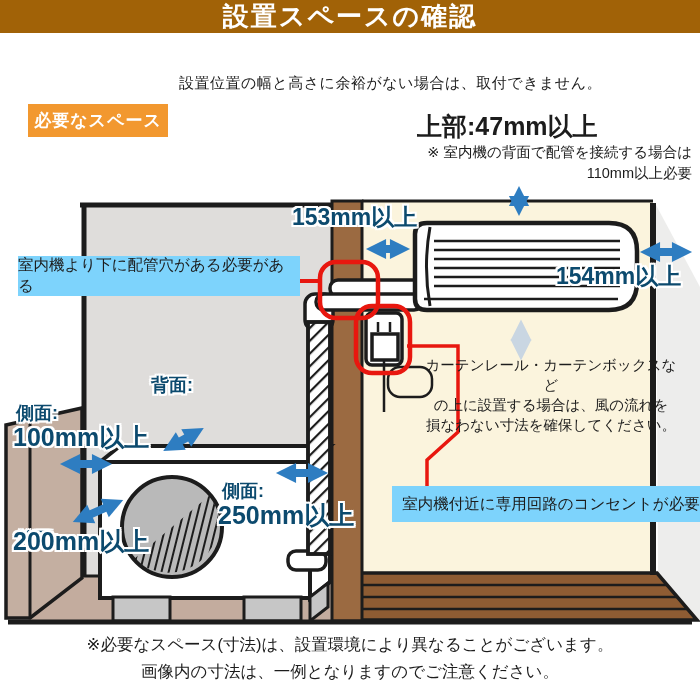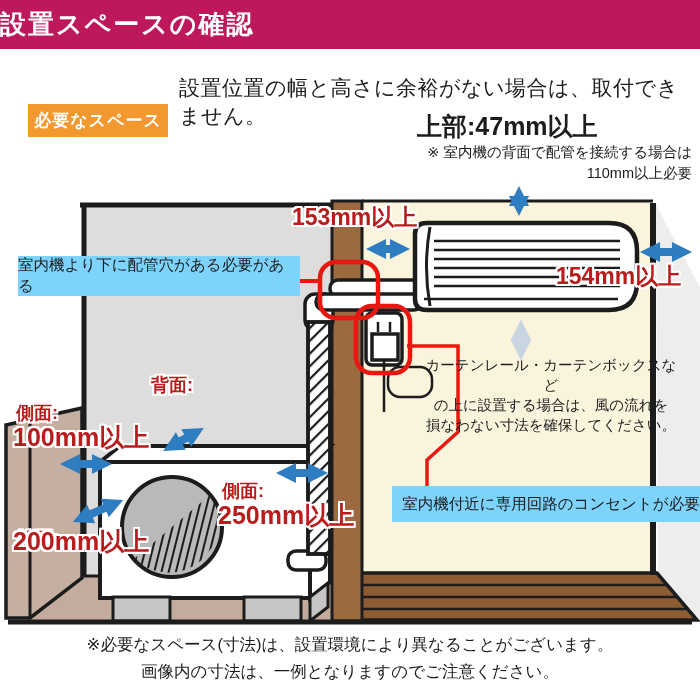--- a/index.html
+++ b/index.html
@@ -1,30 +1,30 @@
 <!DOCTYPE html>
 <html><head>
 <meta charset="utf-8">
 <style>
   html,body{margin:0;padding:0;background:#ffffff;}
   .stage{position:relative;width:700px;height:700px;overflow:hidden;background:#fff;
          font-family:"Liberation Sans","DejaVu Sans",sans-serif;color:#1c1c1c;}
   .abs{position:absolute;}
   
-  .hdr{left:0;top:0;width:700px;height:49px;background:#be185d;display:flex;align-items:center;justify-content:flex-start;}
+  .hdr{left:0;top:0;width:700px;height:33px;background:#a16207;display:flex;align-items:center;justify-content:center;}
   .hdr-t{color:#ffffff;font-size:26px;font-weight:bold;letter-spacing:2px;}
   
   .badge{left:28px;top:67px;width:140px;height:33px;background:#f2982f;color:#fff;
          font-size:17px;font-weight:bold;display:flex;align-items:center;justify-content:center;letter-spacing:1px;margin-top:37px;}
-  .intro{left:179px;top:74px;font-size:21px;letter-spacing:0.5px;}
+  .intro{left:179px;top:74px;font-size:15px;letter-spacing:0.5px;}
   
   .topclr{left:417px;top:110px;font-size:25px;font-weight:bold;}
   .topnote{left:404px;top:142px;width:288px;text-align:right;font-size:14.5px;line-height:21px;}
   
-  .lbl{font-weight:bold;color:#b91c1c;white-space:nowrap;
+  .lbl{font-weight:bold;color:#0c4a6e;white-space:nowrap;
        text-shadow:-2px -2px 0 #fff,2px -2px 0 #fff,-2px 2px 0 #fff,2px 2px 0 #fff,
                    0 -2px 0 #fff,0 2px 0 #fff,-2px 0 0 #fff,2px 0 0 #fff;}
   .sz23{font-size:23px;}
   .sz25{font-size:25px;}
   .sz18{font-size:18px;}
   
   .note-y{background:#7dd3fc;font-size:15.5px;font-weight:500;display:flex;align-items:center;justify-content:center;}
   .curtain{left:420px;top:355px;width:262px;font-size:14.5px;line-height:20px;text-align:center;}
   
   .foot{left:0;width:700px;text-align:center;font-size:16.5px;}

